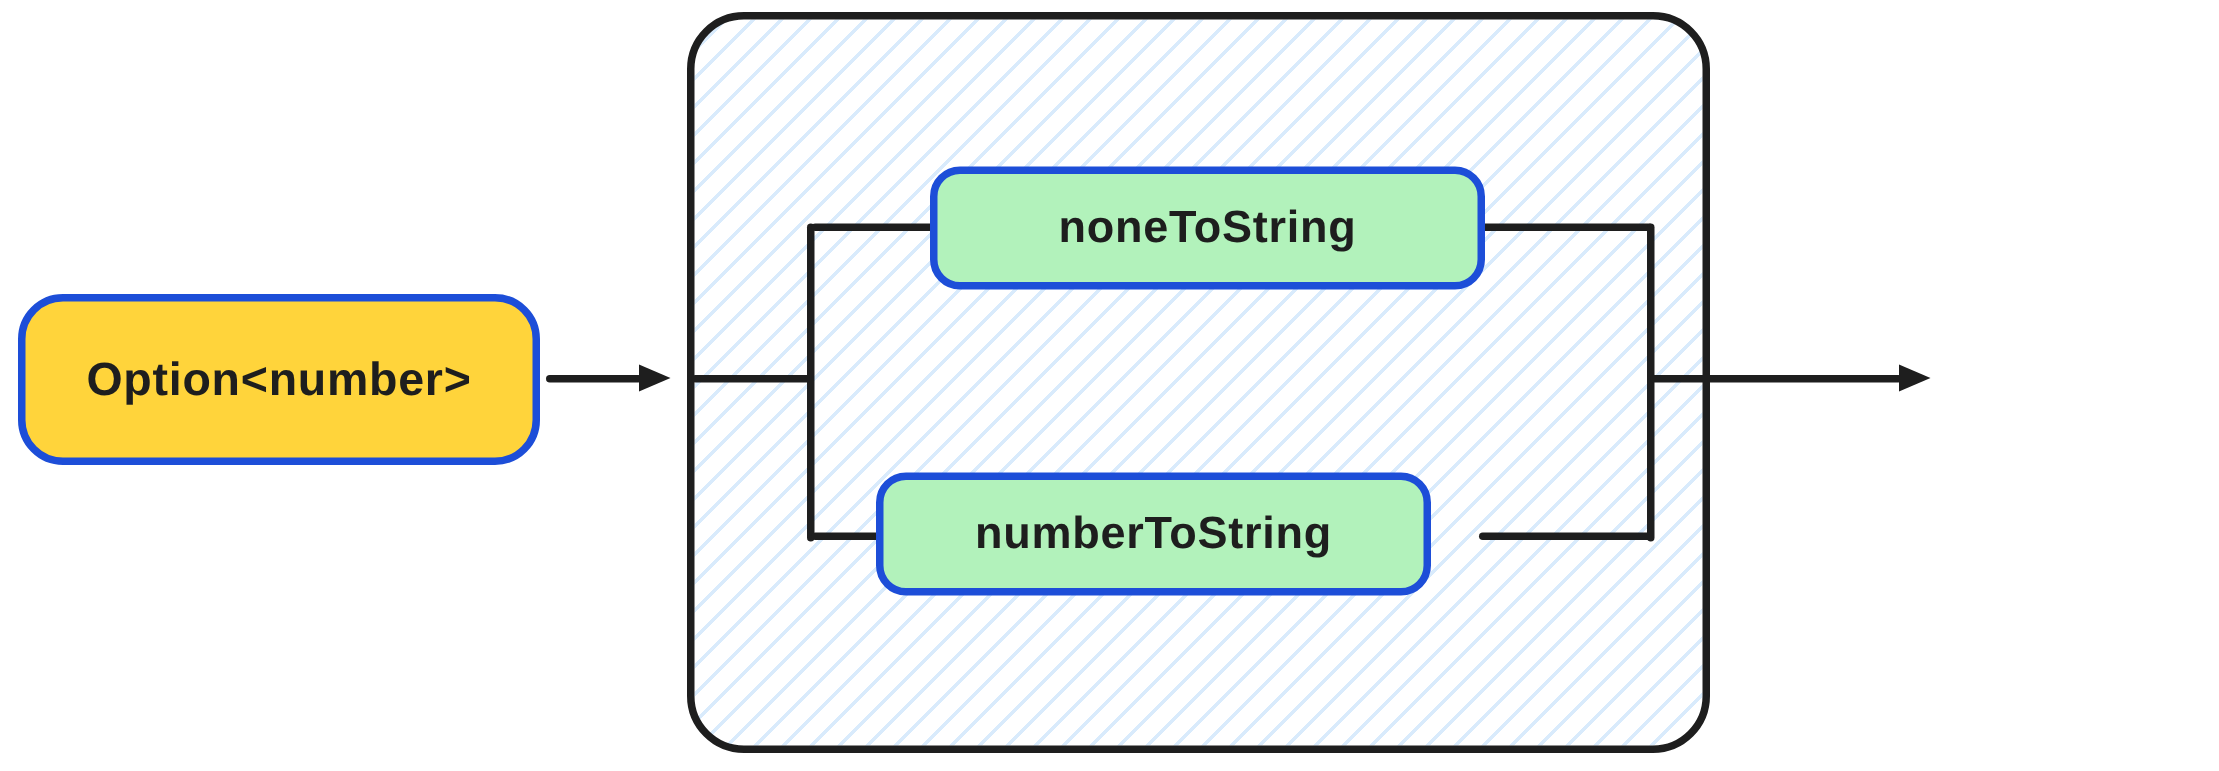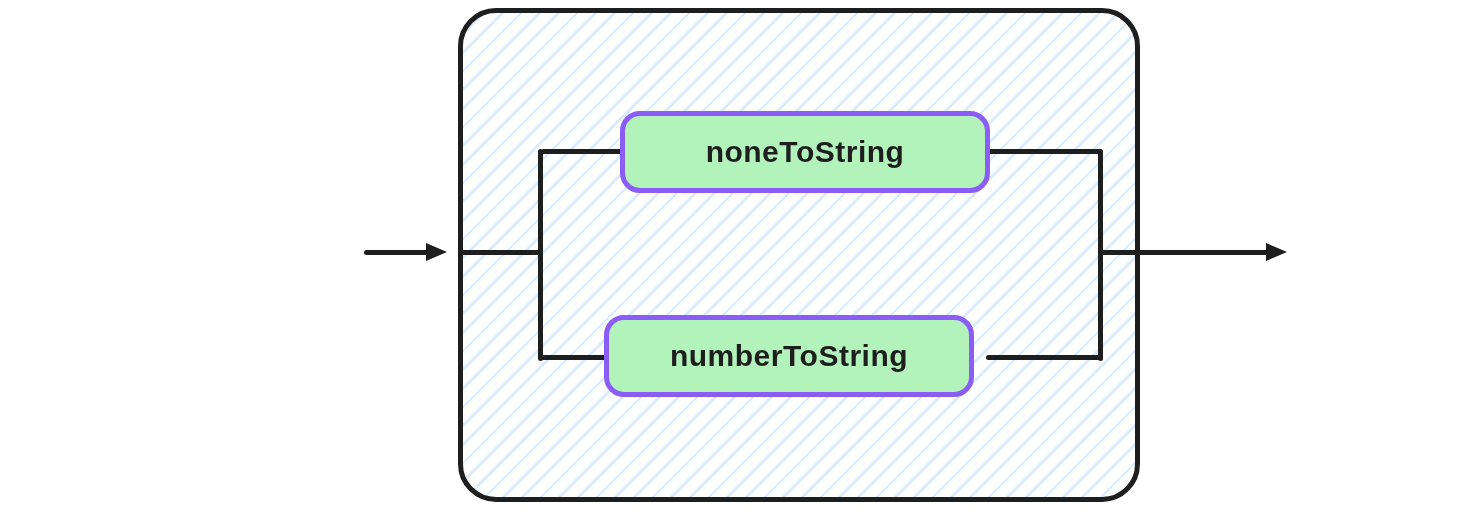--- a/index.html
+++ b/index.html
@@ -8,21 +8,21 @@
     width: 1479px;
     height: 514px;
     background: #ffffff;
     font-family: "Liberation Sans", sans-serif;
     color: #1e1e1e;
     overflow: hidden;
   }
   .node {
     position: absolute;
     box-sizing: border-box;
-    border: 5px solid #8b5cf6;
+    border: 5px solid #1d4ed8;
     display: flex;
     align-items: center;
     justify-content: center;
     font-weight: 600;
     letter-spacing: 0.5px;
     color: #1e1e1e;
   }
   .node-input {
     left: 12px; top: 196px; width: 348px; height: 114px;
     border-radius: 30px;
@@ -42,21 +42,21 @@
       transparent 2.6px,
       transparent 13.2px
     );
   }
   .node-branch {
     width: 370px; height: 82px;
     border-radius: 20px;
     font-size: 30px;
   }
   .node-branch.top    { left: 620px; top: 111px; }
-  .node-branch.bottom { left: 604px; top: 315px; }
+  .node-branch.bottom { left: 584px; top: 315px; }
   .wire {
     position: absolute;
     background: #1e1e1e;
     border-radius: 3px;
   }
   .wire.h { height: 5px; }
   .wire.v { width: 5px; }
   .wire-arrow-in   { left: 364px;  top: 250px; width: 64px;  }
   .wire-feed-left  { left: 461px;  top: 250px; width: 81px;  }
   .wire-split      { left: 538px;  top: 149px; height: 212px;}
@@ -83,20 +83,23 @@
     font-weight: 600;
     letter-spacing: 1px;
     color: #1e1e1e;
   }
 </style>
 </head>
 <body>
 
 <div class="canvas">
 
+  <div class="node node-input" style="background-color: rgb(255, 212, 59);">
+    <span>Option&lt;number&gt;</span>
+  </div>
 
   <div class="container-box" style="--hatch: #d9ebfc;"></div>
 
   <div class="wire h wire-arrow-in"></div>
   <div class="arrowhead in"></div>
   <div class="wire h wire-feed-left"></div>
   <div class="wire v wire-split"></div>
   <div class="wire h wire-top-a"></div>
   <div class="wire h wire-bottom-a"></div>
   <div class="wire h wire-top-b"></div>

